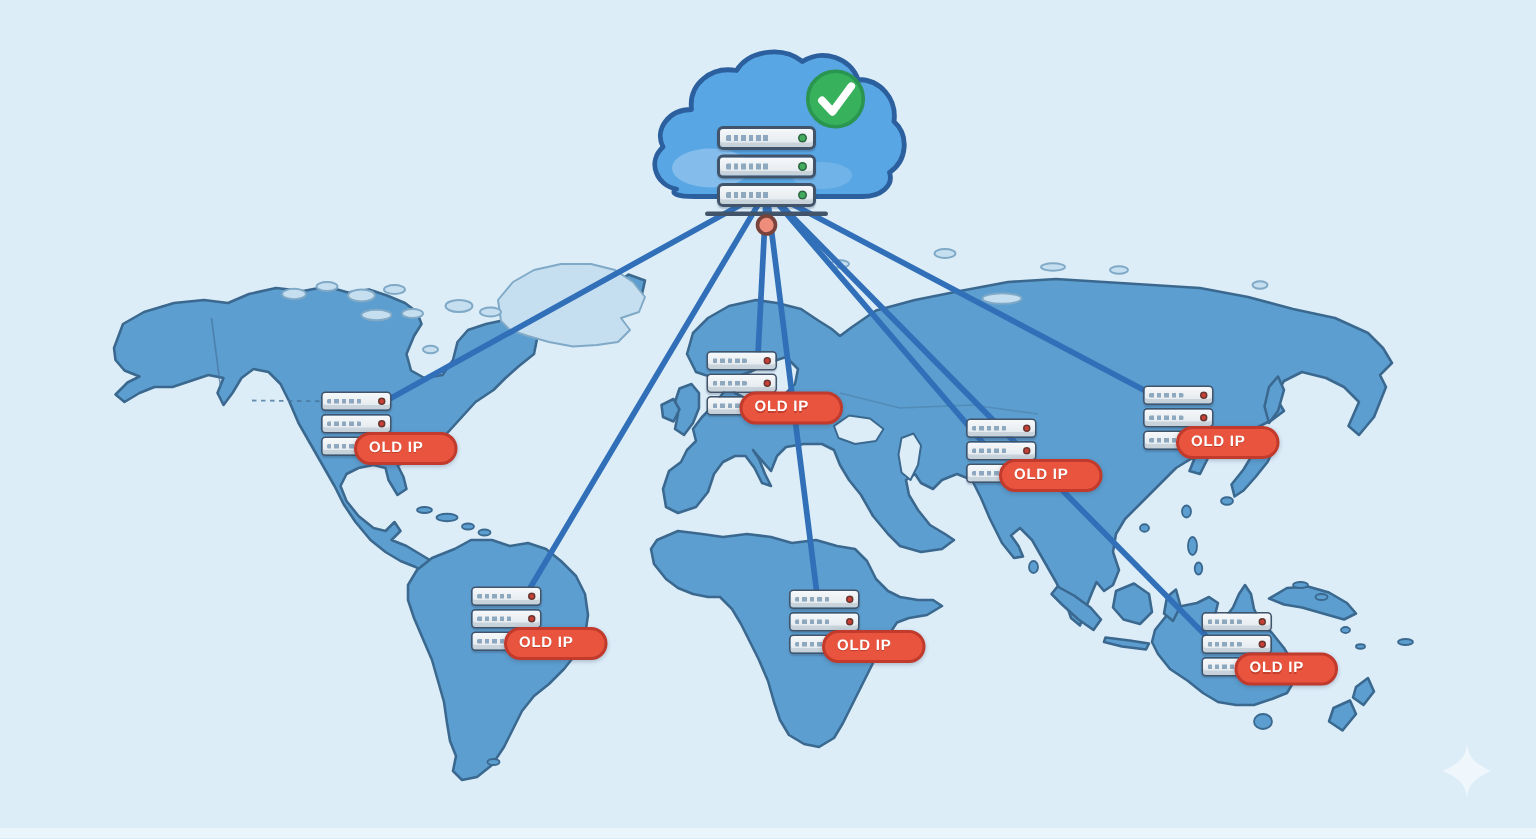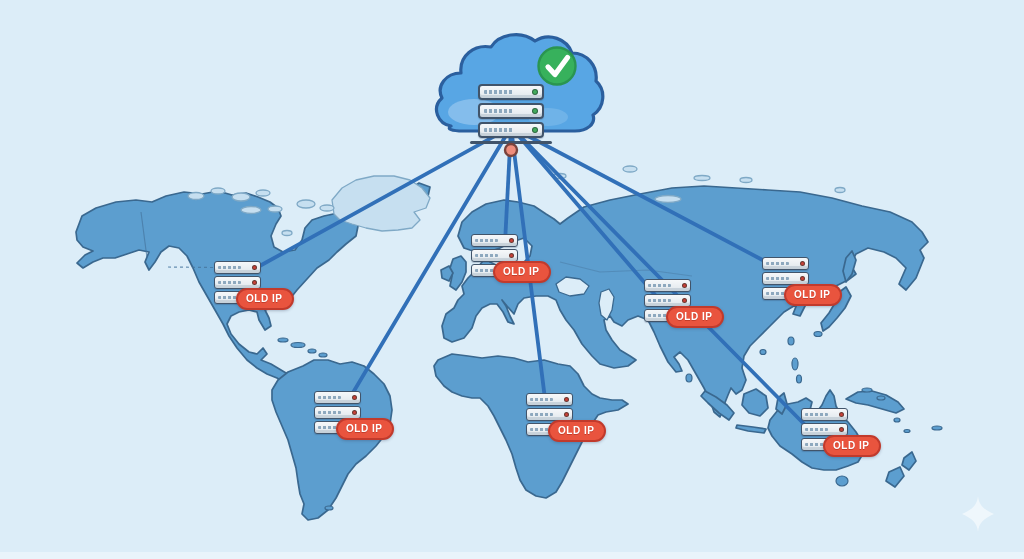--- a/index.html
+++ b/index.html
@@ -35,21 +35,21 @@
     border-radius:1px;opacity:.85;}
   .led{display:block;border-radius:50%;border:1px solid rgba(25,45,40,.55);box-sizing:border-box;}
   .led.green{background:var(--led_green);}
   .led.red{background:var(--led_red);}
 
   .site{position:absolute;width:72px;height:50px;}
   .site .stack{left:0;top:0;}
   .badge{position:absolute;left:22px;top:27px;white-space:nowrap;
     background:var(--badge_bg);border:2px solid var(--badge_border);border-radius:11px;
     color:var(--badge_text);font-size:10px;font-weight:bold;letter-spacing:.5px;
-    padding:3px 10px 4px 8px;text-shadow:0 1px 0 rgba(120,20,10,.35);
+    padding:3px 21px 4px 8px;text-shadow:0 1px 0 rgba(120,20,10,.35);
     box-shadow:0 1px 3px rgba(50,60,90,.3);}
 </style>
 </head>
 <body>
 
 <div class="stage">
 
   <svg class="map-svg" width="1024" height="559" viewBox="0 0 1024 559">
 
     <g style="stroke:var(--outline);stroke-width:1.7;fill:var(--land);stroke-linejoin:round;stroke-linecap:round;">

